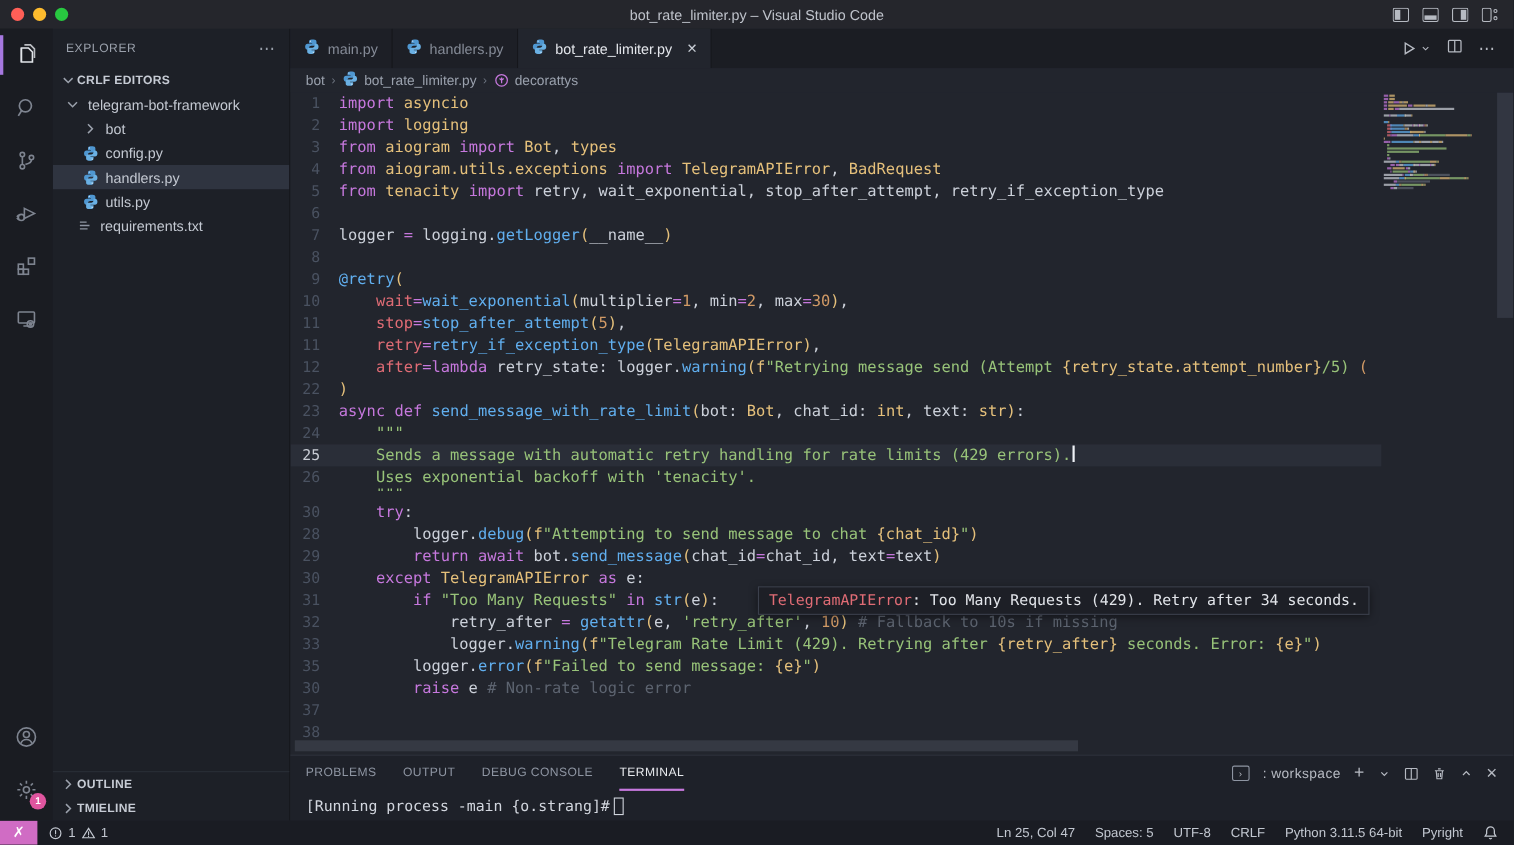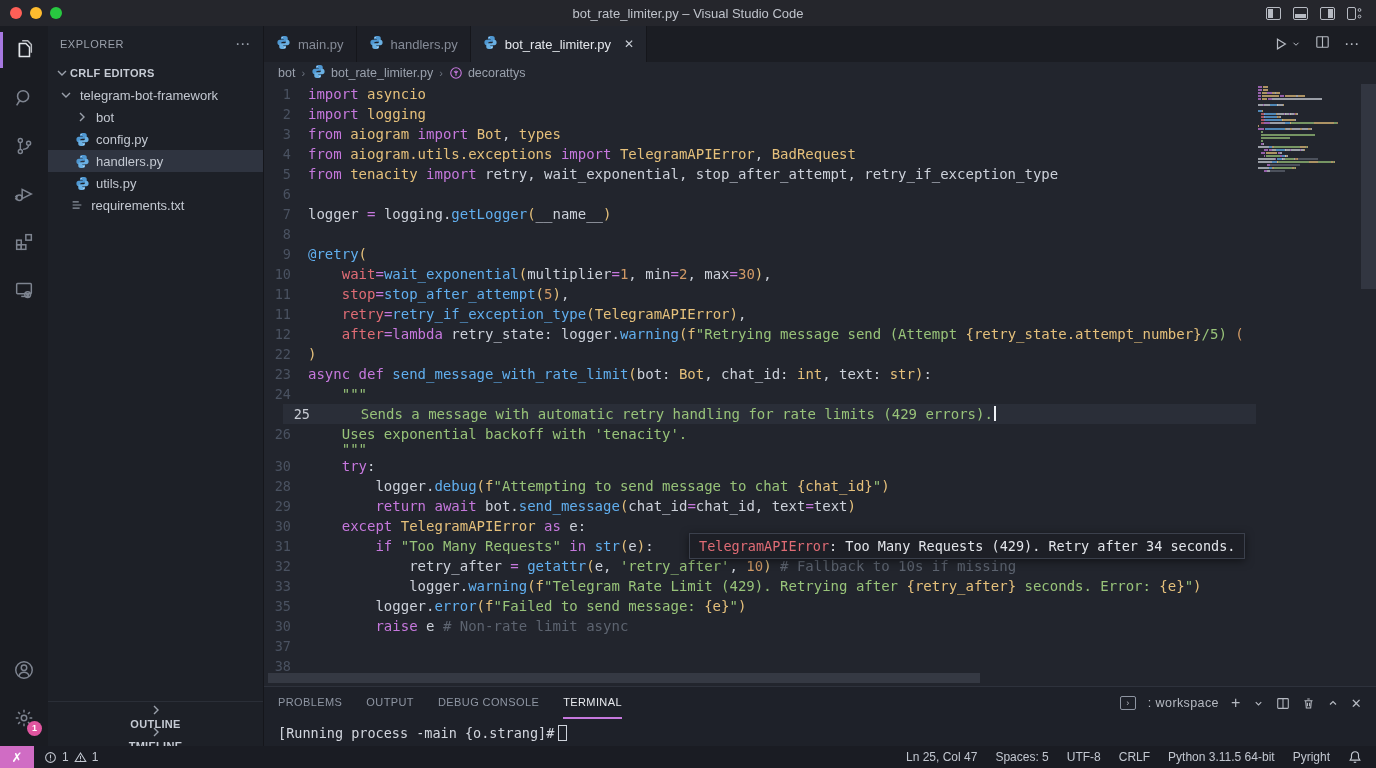--- a/index.html
+++ b/index.html
@@ -30,21 +30,21 @@
   .sidebar { width:216px; flex:none; background:#1d2027; display:flex; flex-direction:column; font-size:13px; border-right:1px solid #15161b; }
   .sb-header { height:36px; flex:none; display:flex; align-items:center; padding:0 12px; font-size:11px; letter-spacing:.5px; color:#9aa0ab; }
   .sb-header .more { margin-left:auto; color:#9aa0ab; font-size:15px; letter-spacing:1px; }
   .sb-section { height:22px; display:flex; align-items:center; padding:0 6px; font-size:11px; font-weight:bold; color:#c6cbd4; letter-spacing:.3px; }
   .sb-section svg, .tree-row svg.chev { flex:none; }
   .tree { flex:1; overflow:hidden; }
   .tree-row { height:22px; display:flex; align-items:center; color:#c3c8d1; font-size:13px; white-space:nowrap; }
   .tree-row.selected { background:#2f3440; }
   .tree-row .ticon { width:16px; height:16px; margin-right:6px; flex:none; display:flex; align-items:center; justify-content:center; }
   .sb-bottom { flex:none; border-top:1px solid #2a2e37; }
-  .sb-bottom .sb-section { height:22px; font-weight:bold;flex-direction:column; }
+  .sb-bottom .sb-section { height:22px; font-weight:bold; }
   .chev { color:#9aa0ab; }
 
   
   .editor-col { flex:1; display:flex; flex-direction:column; min-width:0; background:#22252d; }
 
   .tabbar { height:36px; flex:none; background:#1b1d23; display:flex; align-items:stretch; }
   .tab { display:flex; align-items:center; gap:7px; padding:0 12px; font-size:13px; color:#858b97; background:#1d1f26; border-right:1px solid #15161b; }
   .tab.active { background:#22252d; color:#e4e7ec; }
   .tab .close { font-size:12px; color:#c9ced6; margin-left:6px; }
   .editor-actions { margin-left:auto; display:flex; align-items:center; gap:14px; padding-right:16px; color:#b6bac2; }
@@ -52,21 +52,21 @@
   .breadcrumb { height:22px; flex:none; display:flex; align-items:center; gap:6px; padding-left:14px; font-size:12.5px; color:#9aa1ad; background:#22252d; }
   .breadcrumb .sep { color:#6d7480; font-size:11px; }
   .breadcrumb .bc-item { display:flex; align-items:center; gap:5px; }
 
   
   .code-wrap { flex:1; position:relative; overflow:hidden; font-family:"DejaVu Sans Mono","Liberation Mono",monospace; font-size:14px; }
   .code-lines { position:absolute; inset:0 120px 0 0; overflow:hidden; }
   .row { height:20px; line-height:20px; display:flex; white-space:pre; position:relative; }
   .row.squeeze { height:12px; line-height:10px; }
   .row .ln { width:44px; flex:none; text-align:right; padding-right:17px; color:#4a5261; font-size:13.5px; }
-  .row.current { background:rgba(120,130,155,.10);margin-left:19px; }
+  .row.current { background:rgba(120,130,155,.10); }
   .row.current .ln { color:#c8ccd4; }
   .txt { flex:1; overflow:hidden; }
   .cursor { display:inline-block; width:2px; height:15px; background:#eef1f6; vertical-align:-2px; margin-left:1px; }
   .tooltip { position:absolute; left:425px; top:-3px; height:26px; line-height:24px; background:#1d1f26; border:1px solid #3b404c; box-shadow:0 2px 8px rgba(0,0,0,.5); padding:0 9px; font-size:13.5px; color:#e2e5ea; white-space:nowrap; z-index:6; }
   .tooltip .tt-class { color:#e06c75; }
 
   .minimap { position:absolute; top:2px; right:20px; width:98px; opacity:.95; }
   .mm-row { height:3px; display:flex; }
   .mm-row span { height:2px; display:block; }
   .vscroll { position:absolute; top:0; right:0; width:15px; height:205px; background:rgba(110,118,135,.22); }
@@ -375,21 +375,21 @@
             <div class="row"><span class="ln">26</span><span class="txt"><span style="color: rgb(204, 209, 218);">    </span><span style="color: rgb(152, 195, 121);">Uses exponential backoff with 'tenacity'.</span></span></div>
             <div class="row squeeze"><span class="ln"></span><span class="txt"><span style="color: rgb(204, 209, 218);">    </span><span style="color: rgb(152, 195, 121);">"""</span></span></div>
             <div class="row"><span class="ln">30</span><span class="txt"><span style="color: rgb(204, 209, 218);">    </span><span style="color: rgb(198, 120, 221);">try</span><span style="color: rgb(204, 209, 218);">:</span></span></div>
             <div class="row"><span class="ln">28</span><span class="txt"><span style="color: rgb(204, 209, 218);">        logger.</span><span style="color: rgb(97, 175, 239);">debug</span><span style="color: rgb(229, 192, 123);">(</span><span style="color: rgb(229, 192, 123);">f</span><span style="color: rgb(152, 195, 121);">"Attempting to send message to chat </span><span style="color: rgb(229, 192, 123);">{chat_id}</span><span style="color: rgb(152, 195, 121);">"</span><span style="color: rgb(229, 192, 123);">)</span></span></div>
             <div class="row"><span class="ln">29</span><span class="txt"><span style="color: rgb(204, 209, 218);">        </span><span style="color: rgb(198, 120, 221);">return</span><span style="color: rgb(204, 209, 218);"> </span><span style="color: rgb(198, 120, 221);">await</span><span style="color: rgb(204, 209, 218);"> bot.</span><span style="color: rgb(97, 175, 239);">send_message</span><span style="color: rgb(229, 192, 123);">(</span><span style="color: rgb(204, 209, 218);">chat_id</span><span style="color: rgb(198, 120, 221);">=</span><span style="color: rgb(204, 209, 218);">chat_id, text</span><span style="color: rgb(198, 120, 221);">=</span><span style="color: rgb(204, 209, 218);">text</span><span style="color: rgb(229, 192, 123);">)</span></span></div>
             <div class="row"><span class="ln">30</span><span class="txt"><span style="color: rgb(204, 209, 218);">    </span><span style="color: rgb(198, 120, 221);">except</span><span style="color: rgb(204, 209, 218);"> </span><span style="color: rgb(229, 192, 123);">TelegramAPIError</span><span style="color: rgb(204, 209, 218);"> </span><span style="color: rgb(198, 120, 221);">as</span><span style="color: rgb(204, 209, 218);"> e:</span></span></div>
             <div class="row"><span class="ln">31</span><span class="txt"><span style="color: rgb(204, 209, 218);">        </span><span style="color: rgb(198, 120, 221);">if</span><span style="color: rgb(204, 209, 218);"> </span><span style="color: rgb(152, 195, 121);">"Too Many Requests"</span><span style="color: rgb(204, 209, 218);"> </span><span style="color: rgb(198, 120, 221);">in</span><span style="color: rgb(204, 209, 218);"> </span><span style="color: rgb(97, 175, 239);">str</span><span style="color: rgb(229, 192, 123);">(</span><span style="color: rgb(204, 209, 218);">e</span><span style="color: rgb(229, 192, 123);">)</span><span style="color: rgb(204, 209, 218);">:</span></span><div class="tooltip"><span class="tt-class">TelegramAPIError</span><span>: Too Many Requests (429). Retry after 34 seconds.</span></div></div>
             <div class="row"><span class="ln">32</span><span class="txt"><span style="color: rgb(204, 209, 218);">            retry_after </span><span style="color: rgb(198, 120, 221);">=</span><span style="color: rgb(204, 209, 218);"> </span><span style="color: rgb(97, 175, 239);">getattr</span><span style="color: rgb(229, 192, 123);">(</span><span style="color: rgb(204, 209, 218);">e, </span><span style="color: rgb(152, 195, 121);">'retry_after'</span><span style="color: rgb(204, 209, 218);">, </span><span style="color: rgb(209, 154, 102);">10</span><span style="color: rgb(229, 192, 123);">)</span><span style="color: rgb(93, 100, 112);"> # Fallback to 10s if missing</span></span></div>
             <div class="row"><span class="ln">33</span><span class="txt"><span style="color: rgb(204, 209, 218);">            logger.</span><span style="color: rgb(97, 175, 239);">warning</span><span style="color: rgb(229, 192, 123);">(</span><span style="color: rgb(229, 192, 123);">f</span><span style="color: rgb(152, 195, 121);">"Telegram Rate Limit (429). Retrying after </span><span style="color: rgb(229, 192, 123);">{retry_after}</span><span style="color: rgb(152, 195, 121);"> seconds. Error: </span><span style="color: rgb(229, 192, 123);">{e}</span><span style="color: rgb(152, 195, 121);">"</span><span style="color: rgb(229, 192, 123);">)</span></span></div>
             <div class="row"><span class="ln">35</span><span class="txt"><span style="color: rgb(204, 209, 218);">        logger.</span><span style="color: rgb(97, 175, 239);">error</span><span style="color: rgb(229, 192, 123);">(</span><span style="color: rgb(229, 192, 123);">f</span><span style="color: rgb(152, 195, 121);">"Failed to send message: </span><span style="color: rgb(229, 192, 123);">{e}</span><span style="color: rgb(152, 195, 121);">"</span><span style="color: rgb(229, 192, 123);">)</span></span></div>
-            <div class="row"><span class="ln">30</span><span class="txt"><span style="color: rgb(204, 209, 218);">        </span><span style="color: rgb(198, 120, 221);">raise</span><span style="color: rgb(204, 209, 218);"> e </span><span style="color: rgb(93, 100, 112);"># Non-rate limit async</span></span></div>
+            <div class="row"><span class="ln">30</span><span class="txt"><span style="color: rgb(204, 209, 218);">        </span><span style="color: rgb(198, 120, 221);">raise</span><span style="color: rgb(204, 209, 218);"> e </span><span style="color: rgb(93, 100, 112);"># Non-rate logic error</span></span></div>
             <div class="row"><span class="ln">37</span><span class="txt"></span></div>
             <div class="row"><span class="ln">38</span><span class="txt"></span></div>
           </div>
         <div class="minimap" id="minimap">
             <div class="mm-row">
               <span style="width: 4.32px; background: rgb(198, 120, 221); opacity: 0.75;"></span>
               <span style="width: 0.72px; background: transparent; opacity: 0.75;"></span>
               <span style="width: 5.04px; background: rgb(229, 192, 123); opacity: 0.75;"></span>
             </div>
             <div class="mm-row">

